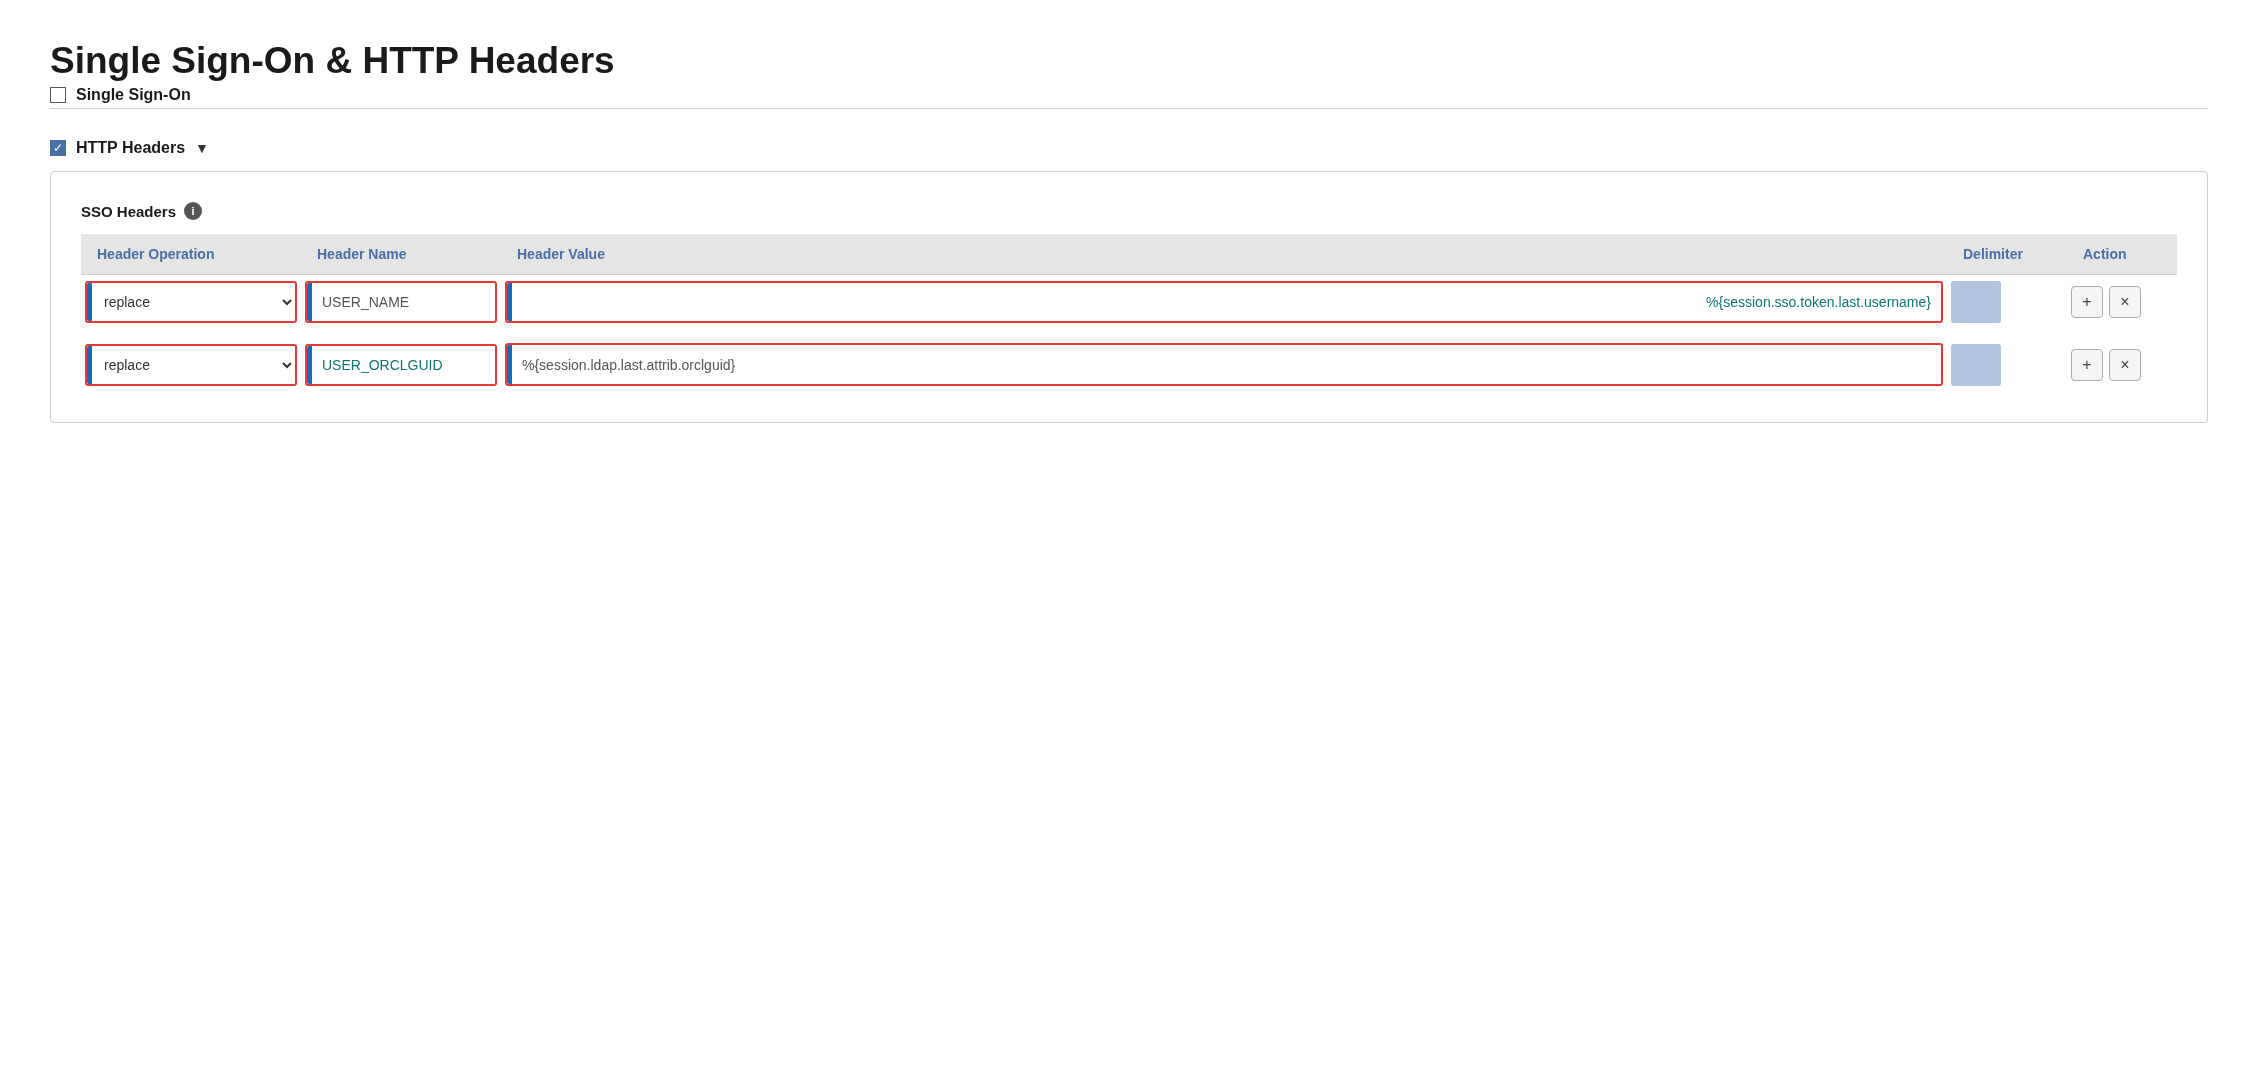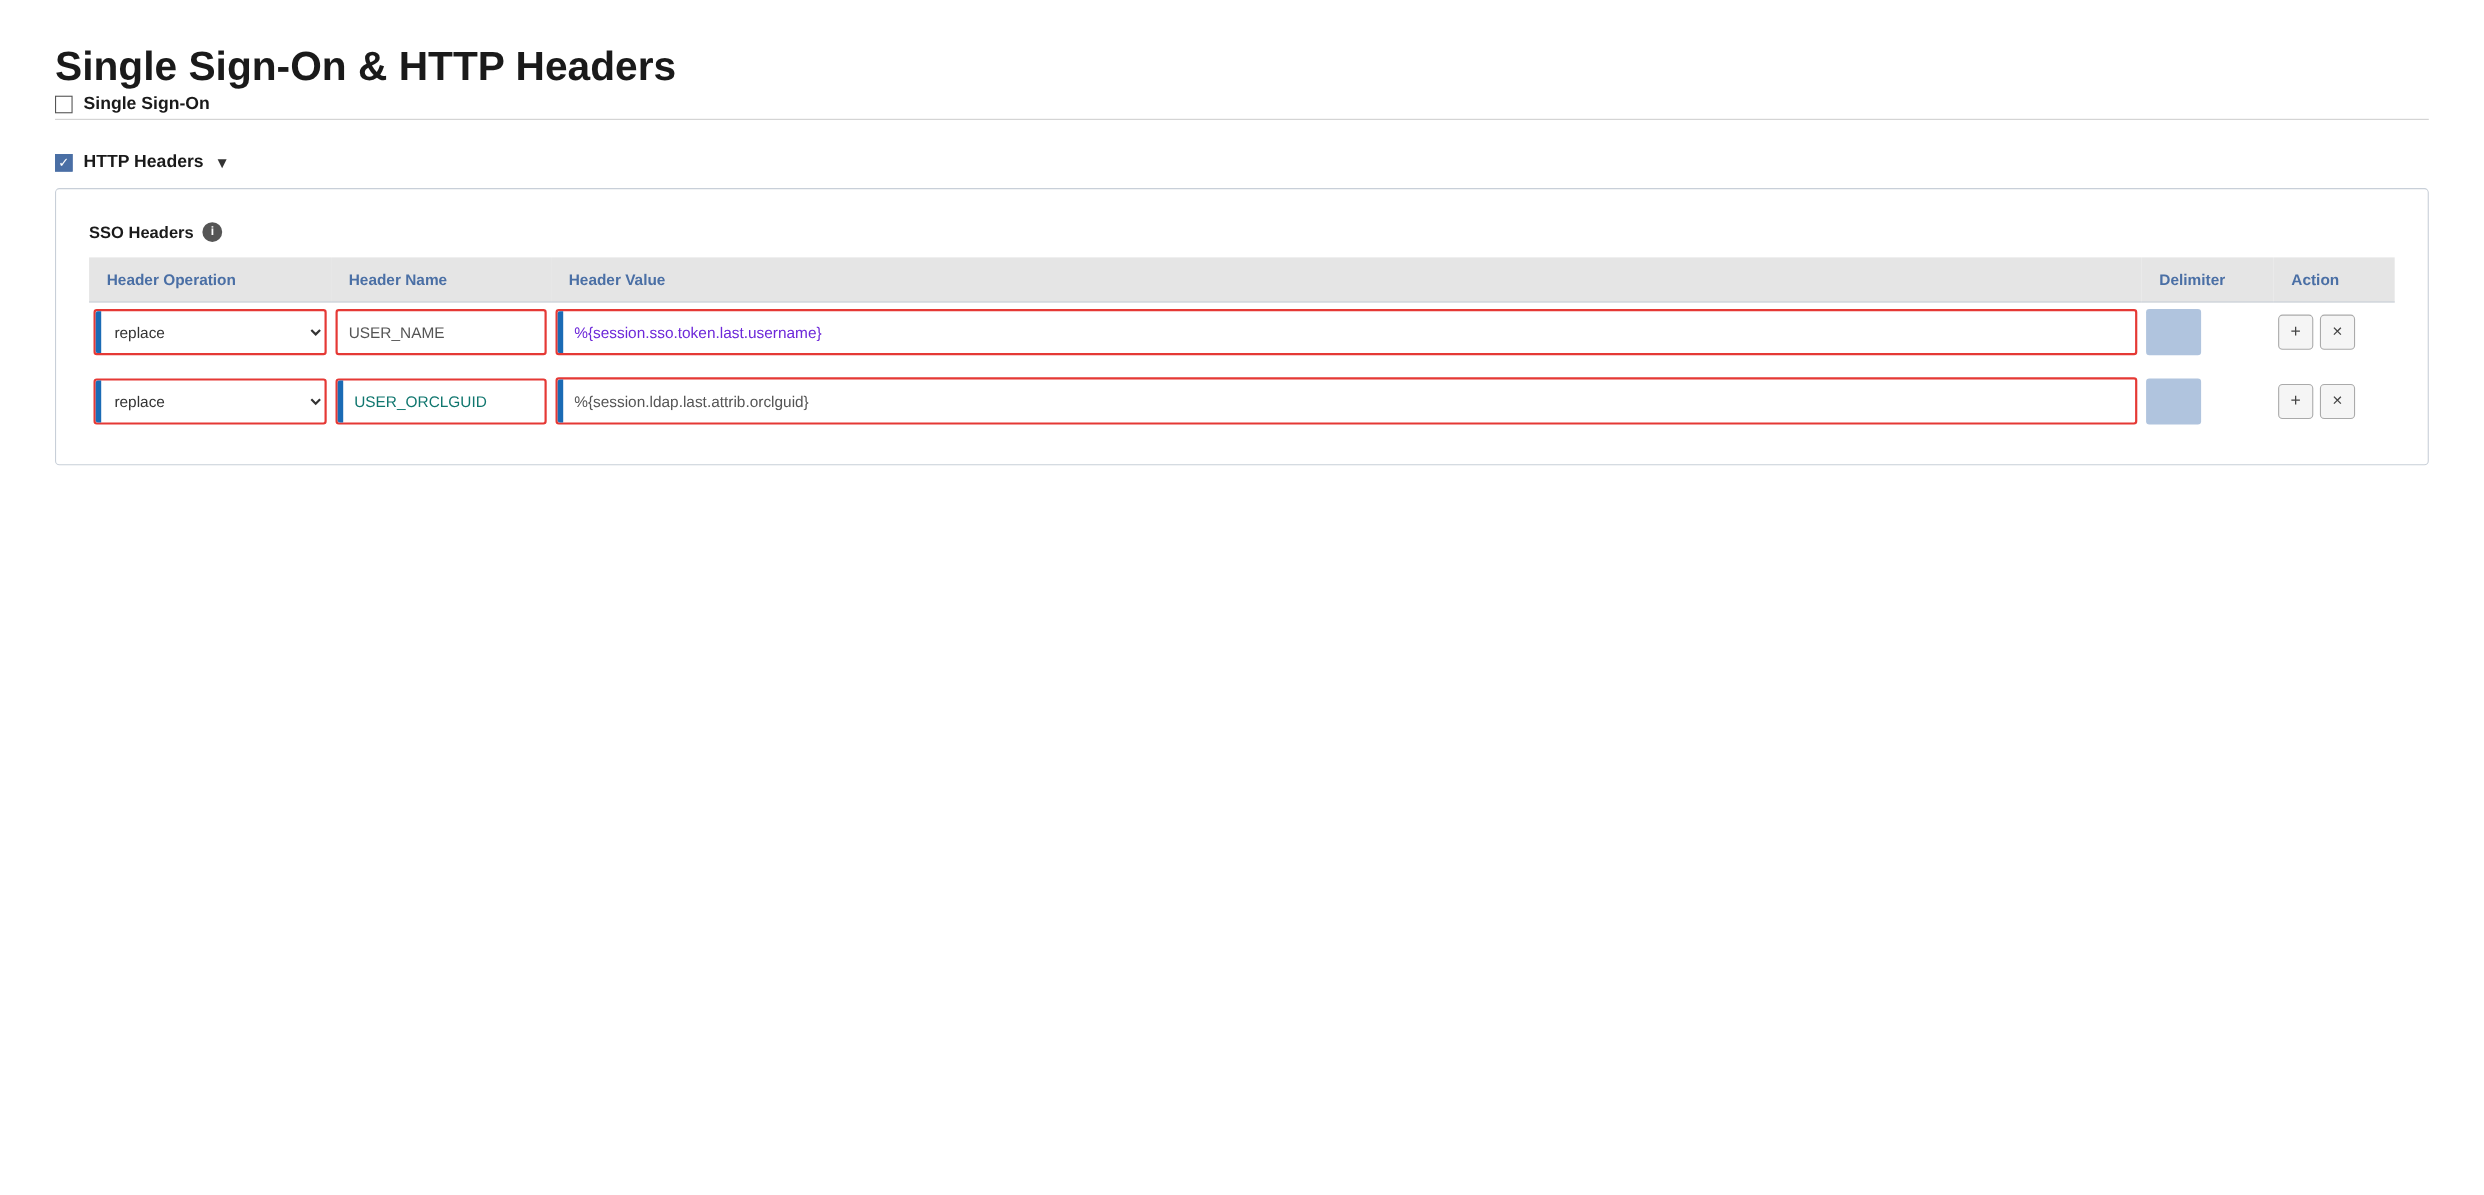--- a/index.html
+++ b/index.html
@@ -195,29 +195,29 @@
       <tr>
             <td style="padding: 6px 4px;">
       <div style="display:flex;align-items:stretch;border:2px solid #e53935;border-radius:3px;background:#fff;height:42px;">
         <div style="width:5px;background:#1a6bb5;border-radius:2px 0 0 2px;flex-shrink:0;"></div>
         <select style="border:none;outline:none;padding:0 8px;font-size:14px;color:#333;background:transparent;cursor:pointer;flex:1;height:100%;">
           <option value="replace" selected="">replace</option><option value="insert">insert</option><option value="delete">delete</option>
         </select>
       </div>
     </td>
             <td style="padding: 6px 4px;">
-      <div style="display:flex;align-items:stretch;border:2px solid #e53935;border-radius:3px;background:#fff;height:42px;flex-direction:column;">
+      <div style="display:flex;align-items:stretch;border:2px solid #e53935;border-radius:3px;background:#fff;height:42px;">
         <div style="width:5px;background:#1a6bb5;border-radius:2px 0 0 2px;flex-shrink:0;"></div>
         <input type="text" value="USER_NAME" style="border: none; outline: none; padding: 0px 10px; font-size: 14px; color: rgb(85, 85, 85); background: transparent; width: 100%; height: 100%;">
       </div>
     </td>
             <td style="padding: 6px 4px;">
       <div style="display:flex;align-items:stretch;border:2px solid #e53935;border-radius:3px;background:#fff;height:42px;">
         <div style="width:5px;background:#1a6bb5;border-radius:2px 0 0 2px;flex-shrink:0;"></div>
-        <input type="text" value="%{session.sso.token.last.username}" style="border: none; outline: none; padding: 15px 10px; font-size: 14px; color: #6d28d9; background: transparent; width: 100%; height: 100%;">
+        <input type="text" value="%{session.sso.token.last.username}" style="border: none; outline: none; padding: 15px 10px; font-size: 14px; color: #0f766e; background: transparent; width: 100%; height: 100%; text-align: right;">
       </div>
     </td>
             <td style="padding: 6px 4px;">
       <div style="width:50px;height:42px;background:#b0c4de;border-radius:3px;"></div>
     </td>
             <td style="padding: 6px 4px;">
       <div class="action-buttons">
         <button class="action-btn">+</button>
         <button class="action-btn">×</button>
       </div>

